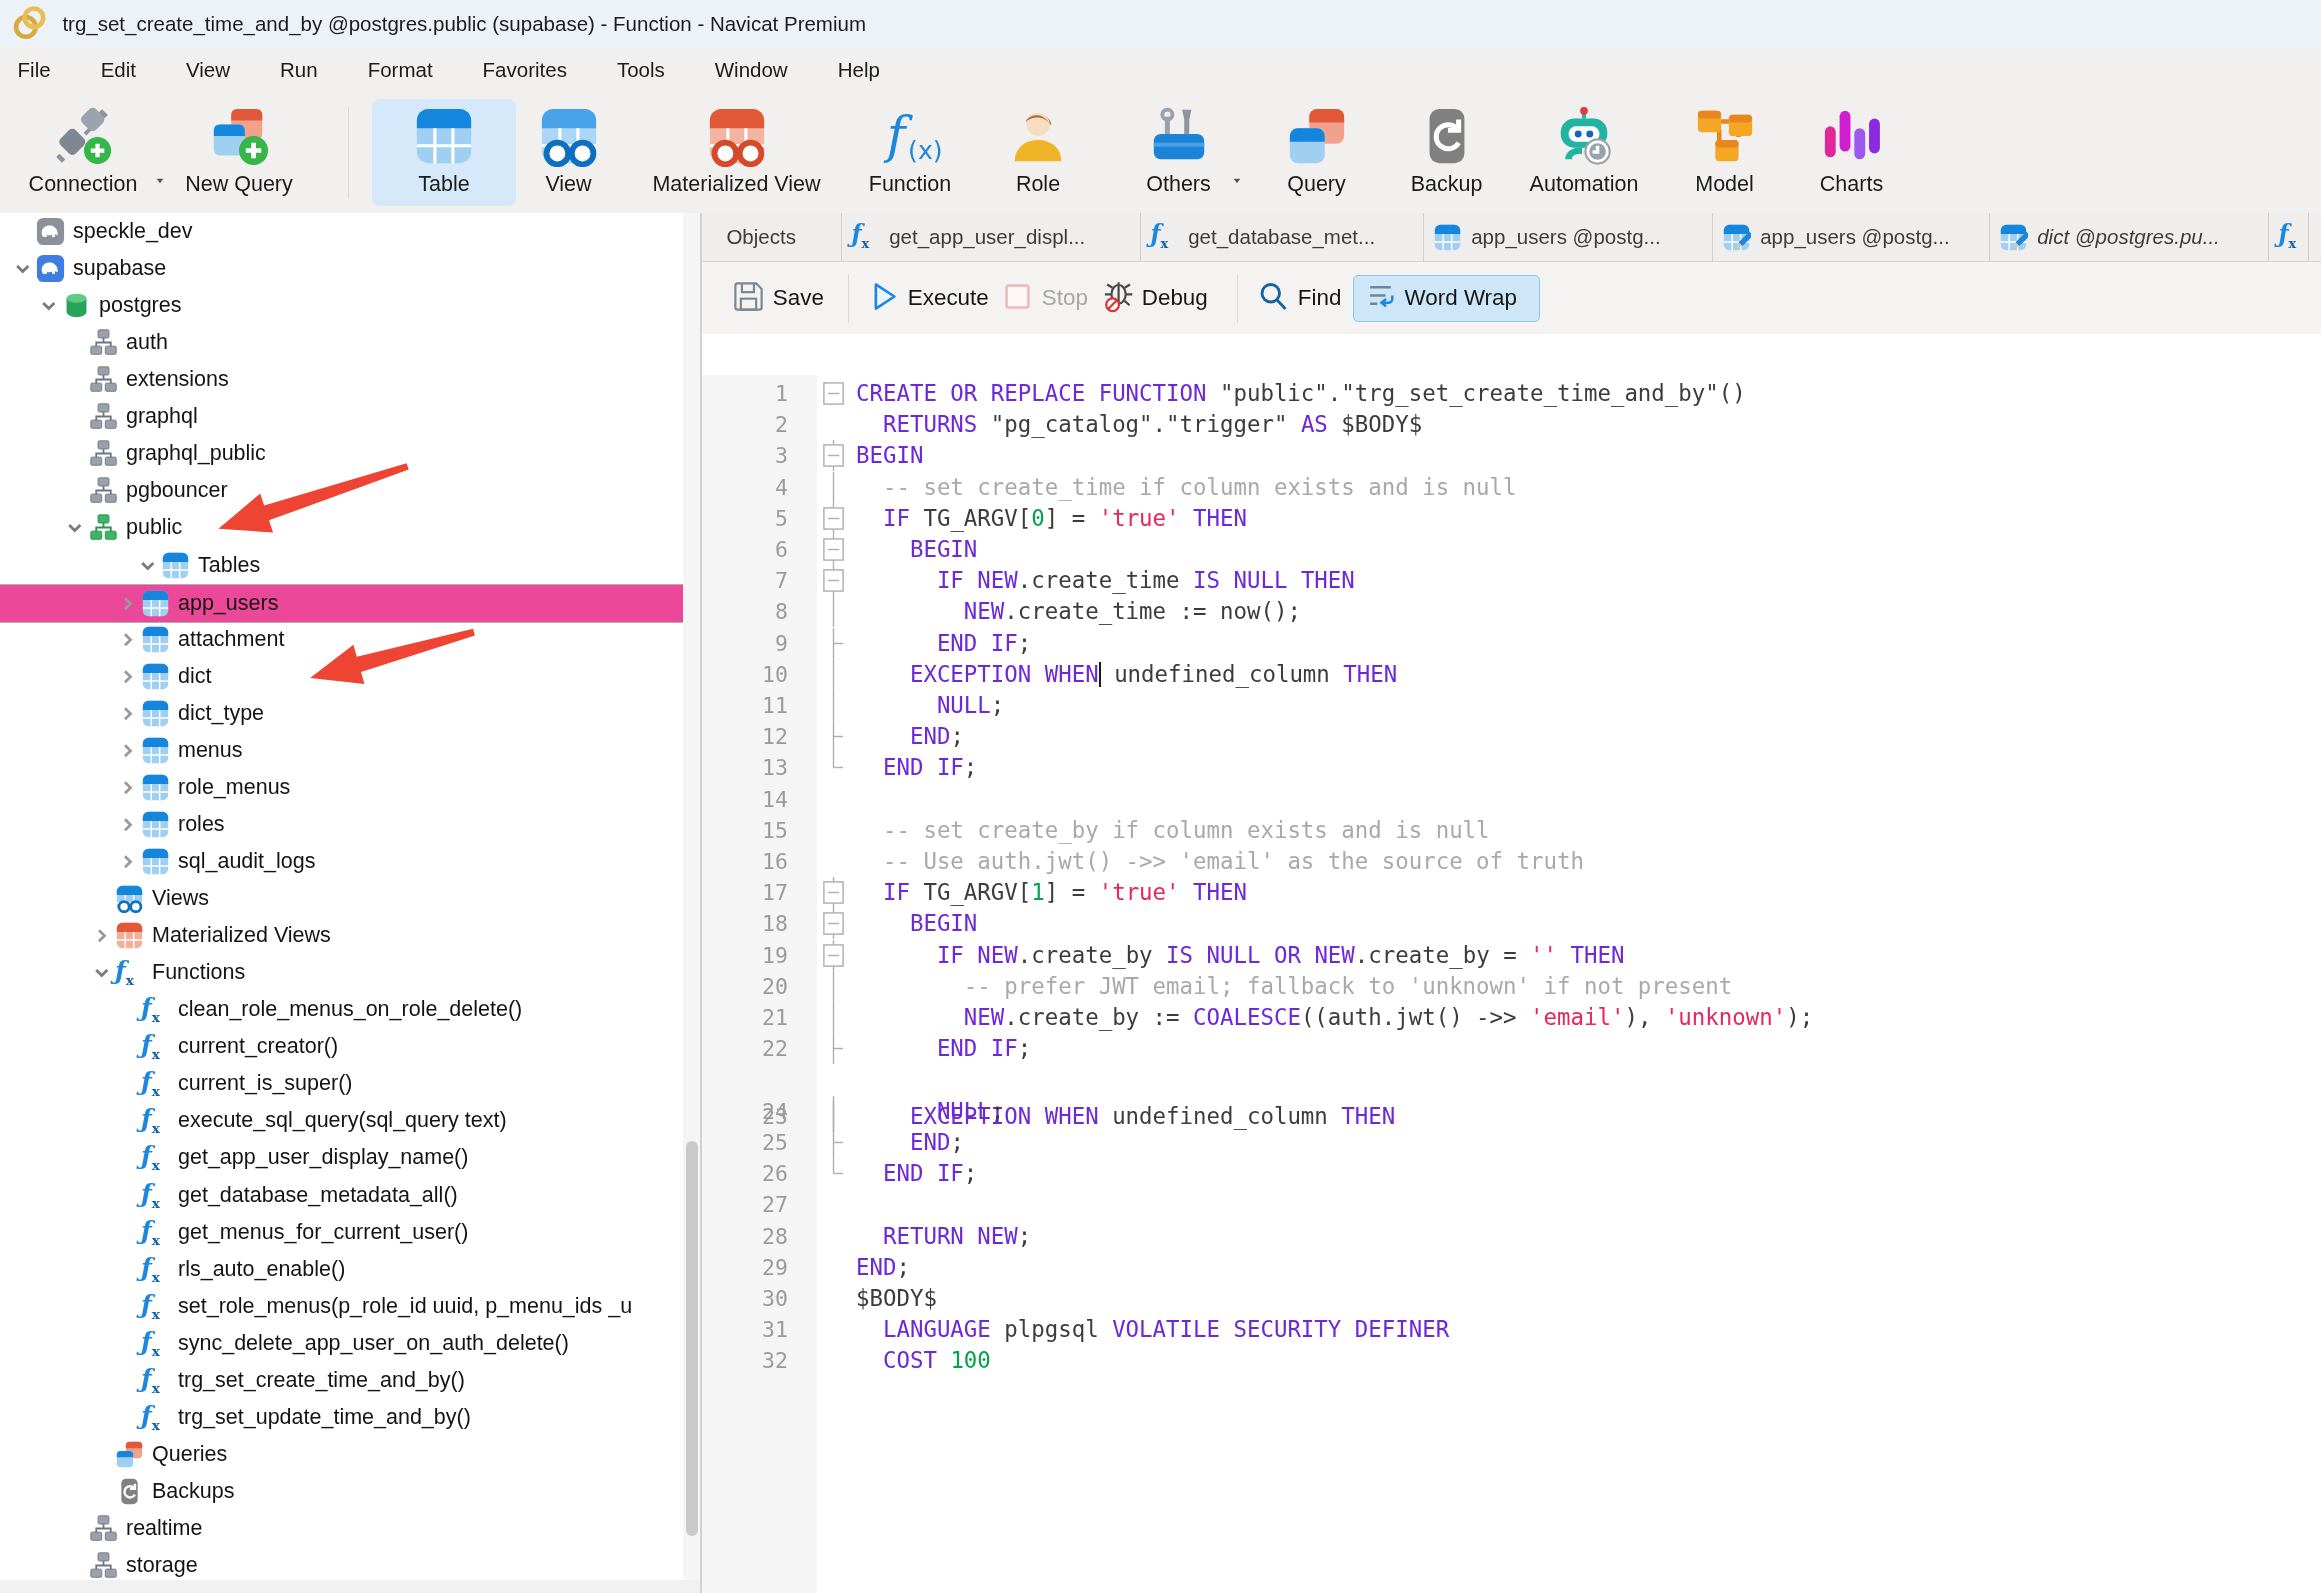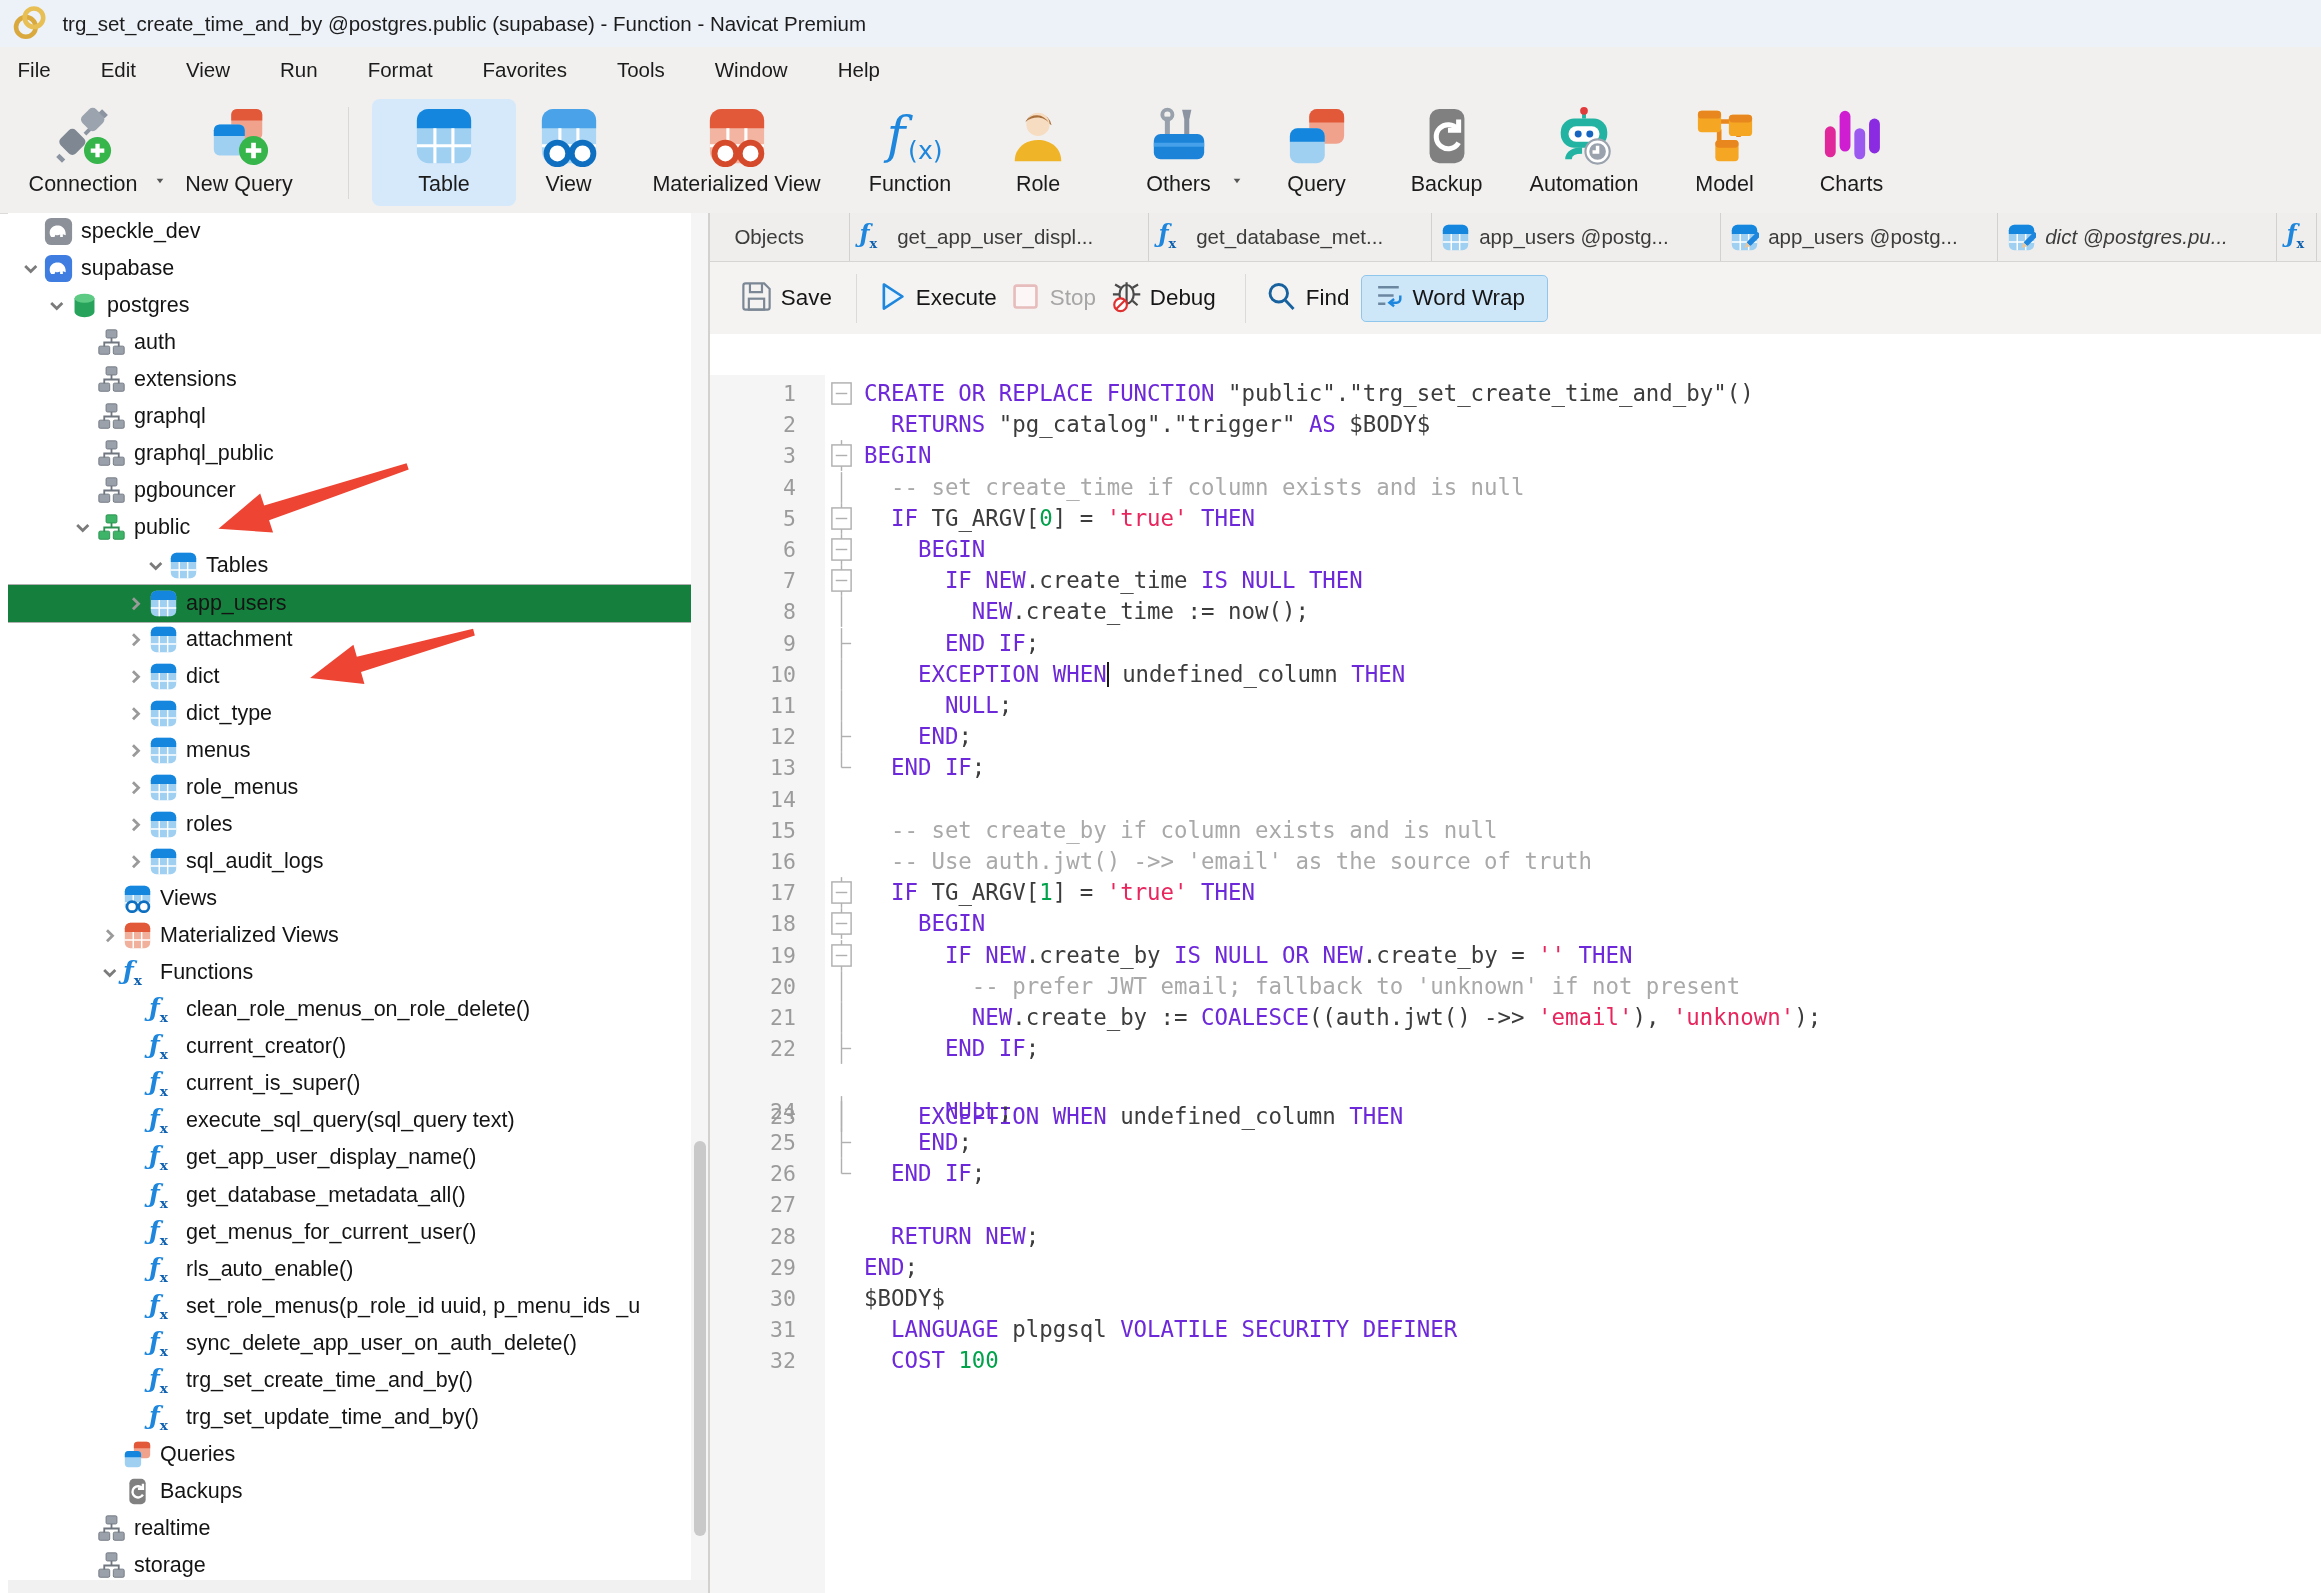--- a/index.html
+++ b/index.html
@@ -21,26 +21,26 @@
   .tbtn{position:absolute;top:5.9px;height:107px;display:flex;flex-direction:column;align-items:center;
         justify-content:flex-start;border-radius:7.8px;}
   .tbtn .ticon{width:62px;height:62px;margin-top:5.9px;}
   .tbtn .ticon svg{width:62px;height:62px;}
   .tbtn .tlabel{font-size:21.5px;margin-top:4.9px;color:#1b1b1b;white-space:nowrap;}
   .tbtn.active{background:#d5e9fb;}
   .tsep{position:absolute;top:13.7px;width:1px;height:92px;background:#d9d8d7;}
   .tcaret{position:absolute;top:84px;width:0;height:0;border-left:6.8px solid transparent;
           border-right:6.8px solid transparent;border-top:8.8px solid #3c3c3c;}
   
-  .bodyrow{position:absolute;left:8px;top:213px;width:2000px;height:1381px;}
+  .bodyrow{position:absolute;left:0;top:213px;width:2000px;height:1381px;}
   
   .sidebar{position:absolute;left:0;top:0;width:700px;height:1381px;background:#fff;
            border-right:2px solid #d2d1d0;overflow:hidden;}
   .trow{position:absolute;left:0;width:700px;height:37px;}
-  .trow.sel{background:#15803d;border-top:1px solid #b0b0b0;border-bottom:1px solid #b0b0b0;}
+  .trow.sel{background:#ec4899;border-top:1px solid #b0b0b0;border-bottom:1px solid #b0b0b0;}
   .trow .chev{position:absolute;top:8.8px;width:19.5px;height:19.5px;}
   .trow .ticn{position:absolute;top:3.9px;width:29px;height:29px;}
   .trow .ticn svg{width:29px;height:29px;}
   .trow .tlab{position:absolute;top:5.9px;font-size:21.5px;white-space:nowrap;color:#141414;}
   .fxico{font-family:"DejaVu Serif",serif;font-style:italic;color:#1e87dd;font-weight:bold;line-height:1;}
   .fxico sub{color:#0d5fb0;font-size:0.55em;font-style:normal;}
   .vscroll{position:absolute;left:683px;top:0;width:17.6px;height:1367px;background:#f5f5f5;}
   .vthumb{position:absolute;left:2.9px;width:11.7px;background:#c9c9c9;border-radius:5.9px;}
   .hscroll{position:absolute;left:0;top:1367px;width:700px;height:13.7px;background:#f1f1f1;}
   

